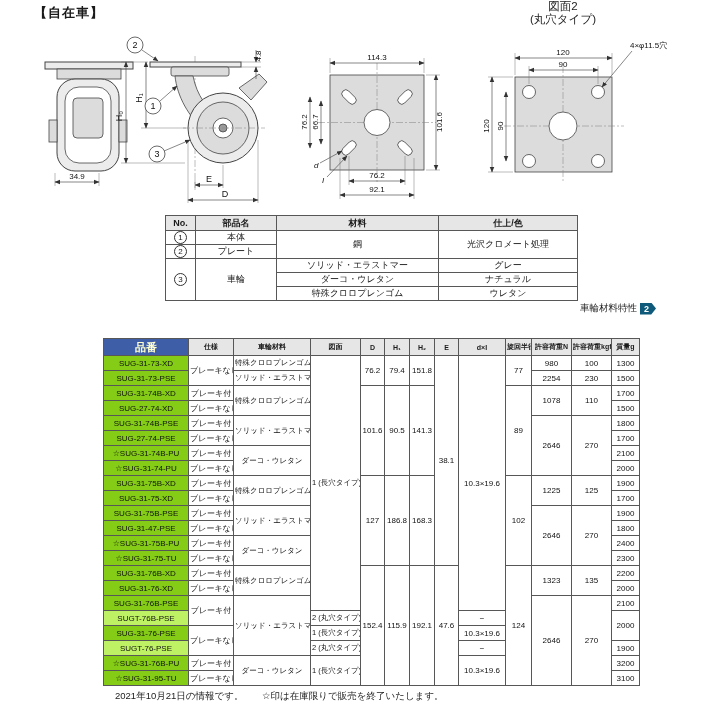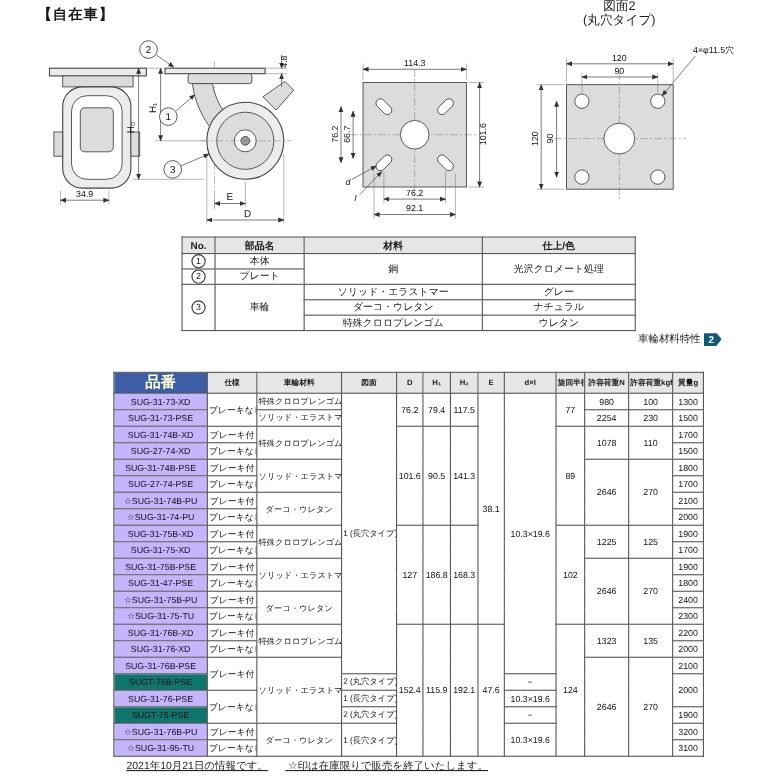--- a/index.html
+++ b/index.html
@@ -23,26 +23,26 @@
   .parts th{background:#e6e6e6;font-size:9px;font-weight:bold;height:14px;text-align:center;}
   .parts td{font-size:9px;height:13px;text-align:center;}
   .circ{display:inline-flex;width:11px;height:11px;border:1px solid #333;border-radius:50%;
         align-items:center;justify-content:center;font-size:8px;line-height:1;}
   .mat-link{position:absolute;left:540px;top:302px;font-size:9.5px;display:flex;align-items:center;gap:3px;cursor:pointer;margin-left:40px;}
   .badge{display:inline-block;background:#0f5a7a;color:#fff;font-size:9px;font-weight:bold;
          line-height:12px;height:12px;padding:0 7px 0 4px;
          clip-path:polygon(0 0,70% 0,100% 50%,70% 100%,0 100%);}
   .spec{position:absolute;left:103px;top:338px;width:537px;}
   .spec th{background:#e6e6e6;font-size:7px;font-weight:bold;height:16px;text-align:center;}
-  .spec th.h-pn{background:#3e5fa8;color:#ffffd0;font-size:14px;}
+  .spec th.h-pn{background:#3e5fa8;color:#ffffd0;font-size:11px;}
   .spec td{font-size:8px;height:14px;text-align:center;color:#111;}
-  .spec td.pn{background:#c4b5fd;font-size:8px;}
-  .spec td.hl{background:#0f766e;}
+  .spec td.pn{background:#84cc16;font-size:8px;}
+  .spec td.hl{background:#bef264;}
   .spec td.mat,.spec td.fig{font-size:7.5px;}
-  .footer{position:absolute;left:115px;top:690px;font-size:9.5px;color:#222;text-decoration:underline;}
+  .footer{position:absolute;left:115px;top:690px;font-size:9.5px;color:#222;}
   .footer span{margin-right:16px;}
 </style>
 </head>
 <body>
 
 <div id="stage">
 
   <div class="sec-label">【自在車】</div>
 
   <div class="fig-title" style="left:499px;width:128px">
@@ -274,21 +274,21 @@
         </tr>
       </thead>
     <tbody>
         <tr>
           <td class="pn">SUG-31-73-XD</td>
           <td rowspan="2">ブレーキなし</td>
           <td class="mat">特殊クロロプレンゴム</td>
           <td rowspan="17" class="fig">1 (長穴タイプ)</td>
           <td rowspan="2">76.2</td>
           <td rowspan="2">79.4</td>
-          <td rowspan="2">117.5</td>
+          <td rowspan="2">151.8</td>
           <td rowspan="14">38.1</td>
           <td rowspan="17">10.3×19.6</td>
           <td rowspan="2">77</td>
           <td>980</td>
           <td>100</td>
           <td>1300</td>
         </tr>
         <tr>
           <td class="pn">SUG-31-73-PSE</td>
           <td class="mat">ソリッド・エラストマー</td>

